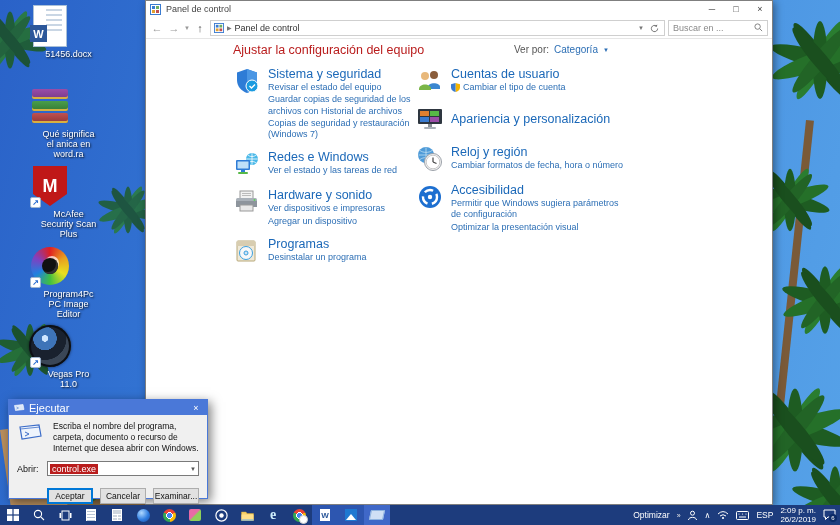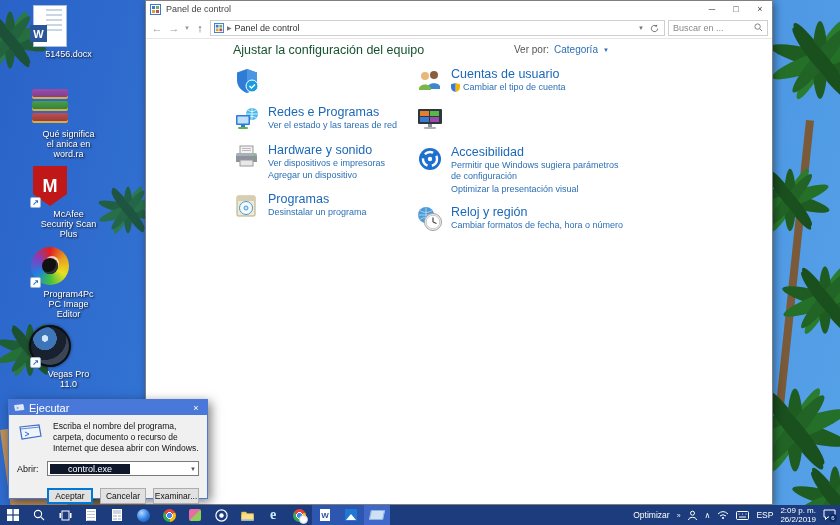--- a/index.html
+++ b/index.html
@@ -39,21 +39,21 @@
   .nav-arrow.up { color:#555; }
   .nav-caret { font-size:6px; color:#999; }
   .addr-box { flex:1; height:16px; border:1px solid #cfcfcf; display:flex; align-items:center; padding:0 3px; gap:3px; background:#fff; }
   .addr-box .crumb { font-size:9px; color:#333; }
   .addr-box .chev { font-size:6px; color:#777; }
   .addr-fill { flex:1; }
   .refresh-btn { width:14px; text-align:center; }
   .search-box { width:100px; height:16px; border:1px solid #cfcfcf; display:flex; align-items:center; padding:0 4px; background:#fff; }
   .search-box .ph { flex:1; font-size:9px; color:#8a8a8a; }
 
-  .cp-heading { position:absolute; left:87px; top:42px; font-size:12.5px; color:#14532d; }
+  .cp-heading { position:absolute; left:87px; top:42px; font-size:12.5px; color:#b91c1c; }
   .cp-viewby { position:absolute; left:368px; top:43px; font-size:10px; color:#555; display:flex; gap:5px; align-items:center; }
   .cp-viewby .val { color:#2d6fb5; }
   .cp-viewby .chev { font-size:6px; color:#2d6fb5; }
 
   .cp-columns { position:absolute; left:87px; top:66px; display:flex; }
   .cp-col-left { width:183px; }
   .cp-col-right { width:215px; }
   .cat { display:flex; margin-bottom:10px; }
   .cat .cicon { width:28px; height:28px; flex:0 0 28px; margin-right:7px; }
   .cat .ctext {}
@@ -65,21 +65,21 @@
   
   .run-dialog { position:absolute; left:8px; top:399px; width:200px; height:100px; background:#f0f0f0; border:1px solid #4a78d8; box-shadow:3px 3px 10px rgba(0,0,0,.5); z-index:20; }
   .run-titlebar { height:15px; background:#4a78d8; color:#fff; display:flex; align-items:center; padding:0 4px; gap:4px; }
   .run-titlebar .t { flex:1; font-size:11px; }
   .run-close { font-size:9px; width:14px; text-align:center; }
   .run-body { padding:6px 8px 0 8px; display:flex; gap:10px; }
   .run-desc { font-size:8.5px; color:#111; line-height:1.3; }
   .run-open-row { display:flex; align-items:center; padding:7px 8px 0 8px; gap:6px; }
   .run-open-row label { font-size:9px; color:#111; width:24px; }
   .run-combo { flex:1; height:15px; background:#fff; border:1px solid #7a7a7a; display:flex; align-items:center; padding:0 2px; }
-  .run-combo .val { font-size:9px; background:#0f172a; color:#fff; padding:0 18px; flex:0; white-space:nowrap; }
+  .run-combo .val { font-size:9px; background:#b91c1c; color:#fff; padding:0 2px; flex:0; white-space:nowrap; }
   .run-combo .fill { flex:1; }
   .run-combo .chev { font-size:6px; color:#555; }
   .run-btns { display:flex; justify-content:flex-end; gap:7px; padding:12px 8px 0 0; }
   .run-btn { width:46px; height:16px; background:#e1e1e1; border:1px solid #adadad; font-size:8.5px; color:#111; display:flex; align-items:center; justify-content:center; }
   .run-btn.default { border:1px solid #0078d7; box-shadow:0 0 0 1px #0078d7 inset; }
 
   
   .taskbar { position:absolute; left:0; bottom:0; width:840px; height:20px; background:#1d3c7d; display:flex; align-items:stretch; z-index:30; }
   .tb-left { display:flex; align-items:stretch; }
   .tb-btn { width:26px; display:flex; align-items:center; justify-content:center; position:relative; }
@@ -241,33 +241,39 @@
 
     <div class="cp-col-left">
 
       <div class="cat">
         <svg class="cicon" viewBox="0 0 28 28">
           <path d="M14 2 L24 5.5 V13 C24 19.5 19.5 24 14 26 C8.5 24 4 19.5 4 13 V5.5 Z" fill="#2e7cd6"></path>
           <path d="M14 2 L24 5.5 V13 C24 19.5 19.5 24 14 26 Z" fill="#4a96e4"></path>
           <circle cx="19" cy="19" r="6" fill="#1b9be0" stroke="#fff" stroke-width="1"></circle>
           <path d="M16.5 19 L18.5 21 L22 17.5" stroke="#fff" stroke-width="1.4" fill="none"></path>
         </svg>
+        <div class="ctext">
+          <a class="cname" href="#">Sistema y seguridad</a>
+          <a class="clink" href="#">Revisar el estado del equipo</a>
+          <a class="clink" href="#">Guardar copias de seguridad de los archivos con Historial de archivos</a>
+          <a class="clink" href="#">Copias de seguridad y restauración (Windows 7)</a>
+        </div>
       </div>
 
       <div class="cat">
         <svg class="cicon" viewBox="0 0 28 28">
           <circle cx="19" cy="9" r="6" fill="#49b8e8"></circle>
           <path d="M13.2 9 H24.8 M19 3.2 V14.8 M14.8 5 C17 7 21 7 23.2 5 M14.8 13 C17 11 21 11 23.2 13" stroke="#fff" stroke-width="0.8" fill="none"></path>
           <rect x="3" y="10" width="14" height="10" rx="1" fill="#2e7cd6"></rect>
           <rect x="4.5" y="11.5" width="11" height="7" fill="#bfe0f8"></rect>
           <rect x="8" y="20" width="4" height="2" fill="#2e7cd6"></rect>
           <rect x="5" y="22" width="10" height="2" rx="1" fill="#57b847"></rect>
         </svg>
         <div class="ctext">
-          <a class="cname" href="#">Redes e Programas</a>
+          <a class="cname" href="#">Redes e Windows</a>
           <a class="clink" href="#">Ver el estado y las tareas de red</a>
         </div>
       </div>
 
       <div class="cat">
         <svg class="cicon" viewBox="0 0 28 28">
           <rect x="7" y="3" width="13" height="8" fill="#f2f2f2" stroke="#9a9a9a"></rect>
           <line x1="9" y1="5.5" x2="18" y2="5.5" stroke="#bbb"></line>
             <line x1="9" y1="7.5" x2="18" y2="7.5" stroke="#bbb"></line>
           <rect x="3" y="10" width="21" height="9" rx="1.5" fill="#a9b0b8"></rect>
@@ -321,47 +327,50 @@
       <div class="cat" style="margin-bottom:12px; align-items:center;">
         <svg class="cicon" viewBox="0 0 28 28">
           <rect x="2" y="4" width="24" height="15" rx="1" fill="#2e3640"></rect>
           <rect x="4" y="6" width="9" height="5" fill="#e08030"></rect>
           <rect x="14" y="6" width="9" height="5" fill="#57b847"></rect>
           <rect x="4" y="12" width="9" height="5" fill="#3a7bd0"></rect>
           <rect x="14" y="12" width="9" height="5" fill="#9a4da8"></rect>
           <rect x="12" y="19" width="4" height="3" fill="#8a9098"></rect>
           <rect x="8" y="22" width="12" height="2" rx="1" fill="#a9b0b8"></rect>
         </svg>
-      </div>
-
-      <div class="cat">
-        <svg class="cicon" viewBox="0 0 28 28">
-          <circle cx="14" cy="14" r="11" fill="#1d6fd0"></circle>
-          <circle cx="14" cy="14" r="7" fill="none" stroke="#fff" stroke-width="2.4" stroke-dasharray="9 4.5"></circle>
-          <circle cx="14" cy="14" r="2.2" fill="#fff"></circle>
-        </svg>
-        <div class="ctext">
-          <a class="cname" href="#">Accesibilidad</a>
-          <a class="clink" href="#">Permitir que Windows sugiera parámetros de configuración</a>
-          <a class="clink" href="#">Optimizar la presentación visual</a>
+        <div class="ctext">
+          <a class="cname" href="#">Apariencia y personalización</a>
         </div>
       </div>
 
       <div class="cat">
         <svg class="cicon" viewBox="0 0 28 28">
           <circle cx="10" cy="10" r="8" fill="#4f9bd8"></circle>
           <path d="M2.5 10 H17.5 M10 2.5 V17.5 M4 5.5 C7 8 13 8 16 5.5 M4 14.5 C7 12 13 12 16 14.5" stroke="#bfe0f4" stroke-width="0.8" fill="none"></path>
           <circle cx="17" cy="17" r="8.5" fill="#f5f5f5" stroke="#9aa0a8"></circle>
           <circle cx="17" cy="17" r="6.8" fill="#fff" stroke="#c8c8c8"></circle>
           <line x1="17" y1="17" x2="17" y2="12.5" stroke="#444" stroke-width="1.2"></line>
           <line x1="17" y1="17" x2="20.5" y2="18.5" stroke="#444" stroke-width="1.2"></line>
         </svg>
         <div class="ctext">
           <a class="cname" href="#">Reloj y región</a>
           <a class="clink" href="#">Cambiar formatos de fecha, hora o número</a>
+        </div>
+      </div>
+
+      <div class="cat">
+        <svg class="cicon" viewBox="0 0 28 28">
+          <circle cx="14" cy="14" r="11" fill="#1d6fd0"></circle>
+          <circle cx="14" cy="14" r="7" fill="none" stroke="#fff" stroke-width="2.4" stroke-dasharray="9 4.5"></circle>
+          <circle cx="14" cy="14" r="2.2" fill="#fff"></circle>
+        </svg>
+        <div class="ctext">
+          <a class="cname" href="#">Accesibilidad</a>
+          <a class="clink" href="#">Permitir que Windows sugiera parámetros de configuración</a>
+          <a class="clink" href="#">Optimizar la presentación visual</a>
         </div>
       </div>
     </div>
   </div>
 </div>
 
 <div class="run-dialog">
   <div class="run-titlebar">
     <svg width="12" height="9" viewBox="0 0 24 16">
       <path d="M3 4 L20 2 L22 12 L5 14 Z" fill="#dce8f8" stroke="#fff" stroke-width="1.2"></path>

